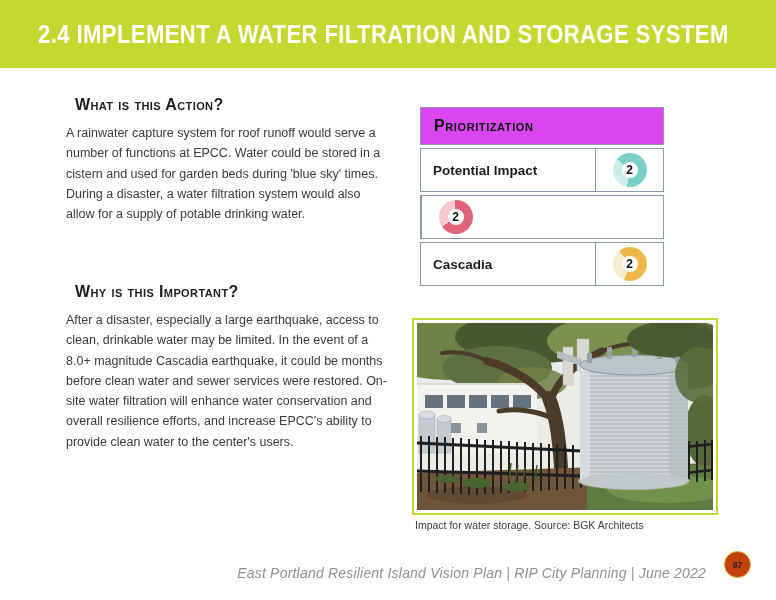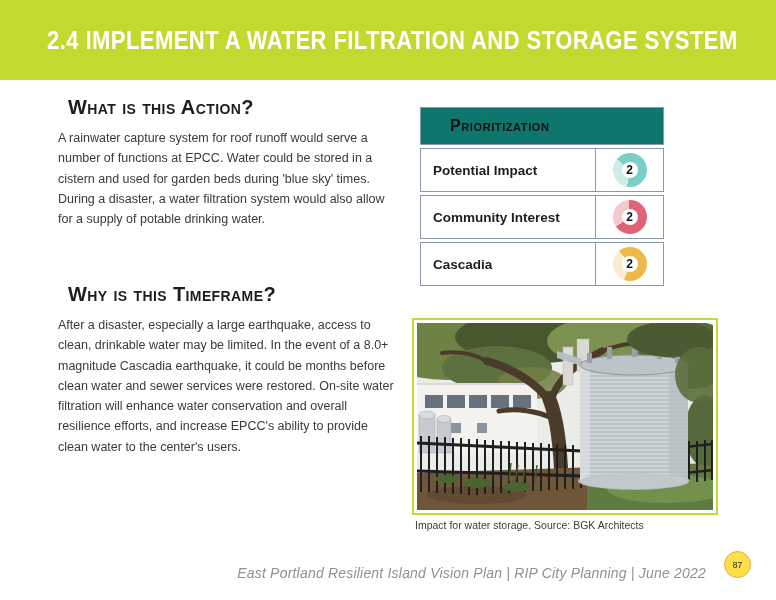--- a/index.html
+++ b/index.html
@@ -3,40 +3,40 @@
 <meta charset="utf-8">
 <style>
   html,body{margin:0;padding:0;background:#ffffff;}
   .page{
     position:relative;width:776px;height:600px;background:#fff;
     font-family:"Liberation Sans",sans-serif;overflow:hidden;
     --lime:#c3d930;--tableBorder:#8a99b0;
   }
   
   .banner{
-    position:absolute;left:0;top:0;width:776px;height:80px;
-    background:var(--lime);display:flex;align-items:center;justify-content:flex-start;
+    position:absolute;left:0;top:0;width:776px;height:68px;
+    background:var(--lime);display:flex;align-items:center;justify-content:flex-end;
   }
   .banner h1{
     margin:0;color:#ffffff;font-size:25px;font-weight:700;letter-spacing:.5px;
     white-space:nowrap;transform:scaleX(.88);
   }
   
   .textblock{position:absolute;left:58px;width:338px;}
   .what{top:96px;} .why{top:283px;}
   .textblock h2{
-    margin:0 0 9px 10px;font-size:20px;font-weight:700;color:#1d1d1d;
+    margin:0 0 9px 17px;font-size:16px;font-weight:700;color:#1d1d1d;
     font-variant:small-caps;letter-spacing:.4px;
   }
-  .textblock p{margin:0;font-size:12.5px;line-height:1.62;color:#3a3a3a;}
+  .textblock p{margin:8px;font-size:12.5px;line-height:1.62;color:#3a3a3a;}
   
   .prio{position:absolute;left:420px;top:107px;width:244px;}
   .prio-header{
-    box-sizing:border-box;height:38px;background:#0f766e;border:1px solid var(--tableBorder);
-    display:flex;align-items:center;padding-left:29px;
+    box-sizing:border-box;height:38px;background:#d946ef;border:1px solid var(--tableBorder);
+    display:flex;align-items:center;padding-left:13px;
     font-size:16px;font-weight:700;color:#111;font-variant:small-caps;letter-spacing:.6px;
   }
   .prio-row{
     box-sizing:border-box;height:44px;margin-top:3px;border:1px solid var(--tableBorder);
     display:flex;background:#fff;
   }
   .prio-label{
     flex:1;display:flex;align-items:center;padding-left:12px;
     font-size:13.5px;font-weight:700;color:#1d1d1d;
   }
@@ -63,58 +63,57 @@
   .photo-caption{
     position:absolute;left:415px;top:519px;font-size:10.5px;color:#3c3c3c;
   }
   
   .footer-text{
     position:absolute;right:70px;top:565px;font-size:14px;font-style:italic;color:#8d938d;
     letter-spacing:.2px;
   }
   .page-circle{
     position:absolute;left:724px;top:551px;width:27px;height:27px;border-radius:50%;
-    background:#fde047;border:1px solid #e2ae33;box-sizing:border-box;
+    background:#c2410c;border:1px solid #e2ae33;box-sizing:border-box;
     display:flex;align-items:center;justify-content:center;
-    font-size:8.5px;font-weight:400;color:#222;
+    font-size:8.5px;font-weight:700;color:#222;
   }
 </style>
 </head>
 <body>
 
 <div class="page" style="--lime: #c3d930; --tableBorder: #8a99b0; --pageCircle: #f3c642;">
 
   <header class="banner">
     <h1>2.4 IMPLEMENT A WATER FILTRATION AND STORAGE SYSTEM</h1>
   </header>
 
   <section class="textblock what">
     <h2>What is this Action?</h2>
     <p>A rainwater capture system for roof runoff would serve a number of functions at EPCC. Water could be stored in a cistern and used for garden beds during 'blue sky' times. During a disaster, a water filtration system would also allow for a supply of potable drinking water.</p>
   </section>
 
   <section class="textblock why">
-    <h2>Why is this Timeframe?</h2>
+    <h2>Why is this Important?</h2>
     <p>After a disaster, especially a large earthquake, access to clean, drinkable water may be limited. In the event of a 8.0+ magnitude Cascadia earthquake, it could be months before clean water and sewer services were restored. On-site water filtration will enhance water conservation and overall resilience efforts, and increase EPCC's ability to provide clean water to the center's users.</p>
   </section>
 
   <aside class="prio">
     <div class="prio-header">Prioritization</div>
 
     <div class="prio-row">
       <div class="prio-label">Potential Impact</div>
       <div class="prio-score">
         <div class="donut r0" style="--dark: #79cec5; --light: #cdecea;">
           <span class="donut-num">2</span>
         </div>
       </div>
     </div>
 
     <div class="prio-row">
-      <div class="prio-label">Community Interest</div>
       <div class="prio-score">
         <div class="donut r1" style="--dark: #e06377; --light: #f6c9d1;">
           <span class="donut-num">2</span>
         </div>
       </div>
     </div>
 
     <div class="prio-row">
       <div class="prio-label">Cascadia</div>
       <div class="prio-score">

